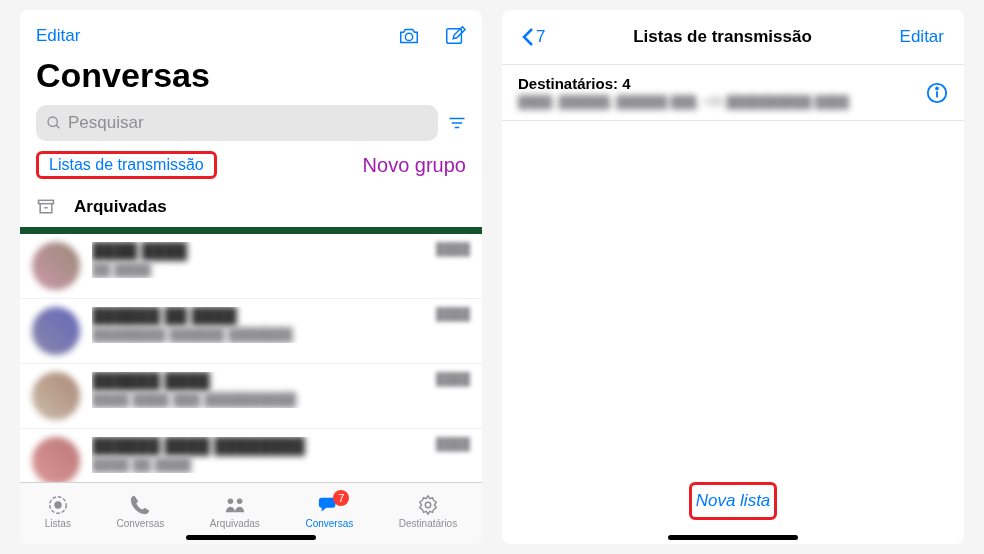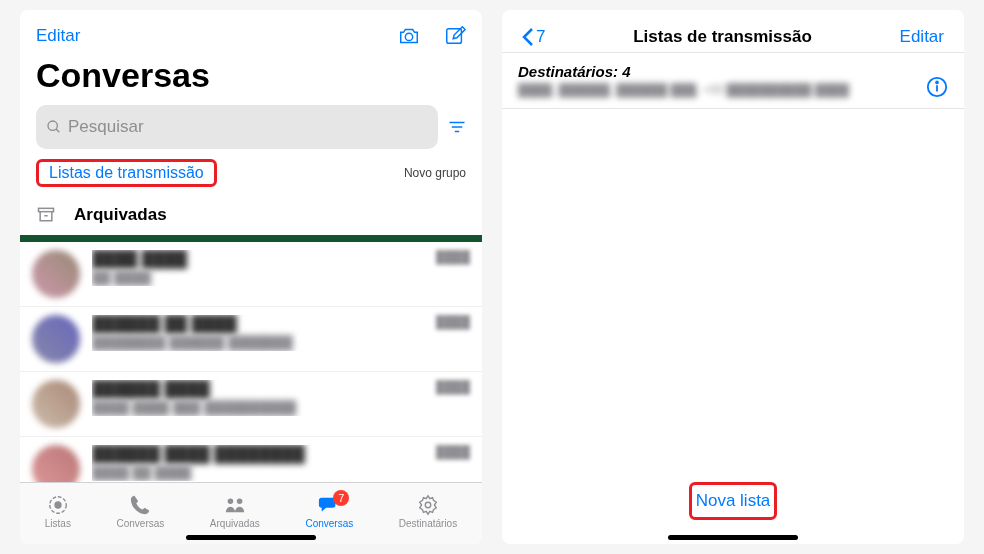--- a/index.html
+++ b/index.html
@@ -62,21 +62,21 @@
     .search-row {
       display: flex;
       align-items: center;
       gap: 10px;
       margin-bottom: 10px;
     }
     .search-box {
       flex: 1;
       background: #e6e6e7;
       border-radius: 10px;
-      height: 44px;
+      height: 36px;
       display: flex;
       align-items: center;
       padding: 0 10px;
       gap: 6px;
       color: #8e8e93;
     }
     .search-box span {
       font-size: 17px;
     }
     .action-row {
@@ -90,22 +90,22 @@
       font-size: 16px;
       padding: 3px 6px;
     }
     .highlight-box {
       border: 3px solid #ec1c24;
       border-radius: 6px;
       display: inline-block;
       padding: 2px 4px;
     }
     .new-group {
-      color: #404040;
-      font-size: 12px;
+      color: #a21caf;
+      font-size: 20px;
     }
     .archived-row {
       display: flex;
       align-items: center;
       gap: 18px;
       padding: 10px 0 10px 16px;
       border-bottom: 7px solid #14532d;
     }
     .archived-label {
       font-size: 17px;
@@ -231,27 +231,27 @@
       color: #007aff;
       font-size: 17px;
       gap: 2px;
     }
     .header-title {
       font-size: 17px;
       font-weight: 600;
       color: #000;
     }
     .section {
+      margin-top: 12px;
       border-top: 1px solid #e5e5e5;
       border-bottom: 1px solid #e5e5e5;
       padding: 10px 16px;
       display: flex;
       justify-content: space-between;
-      align-items: flex-end;
-      font-style: italic;
+      align-items: center;
     }
     .recipients-label {
       font-size: 15px;
       font-weight: 600;
       color: #000;
     }
     .recipients-names {
       font-size: 12px;
       color: #8e8e93;
       filter: blur(3px);
@@ -263,20 +263,21 @@
     }
     .new-list-container {
       display: flex;
       justify-content: center;
       padding: 8px 0 24px 0;
     }
     .new-list-box {
       border: 3px solid #ec1c24;
       border-radius: 6px;
       padding: 6px 4px;
+      font-style: italic;
     }
     .new-list-link {
   color: #007aff;
   font-size: 17px;
 }
   </style>
 </head>
 <body>
 
 <div class="phone">

